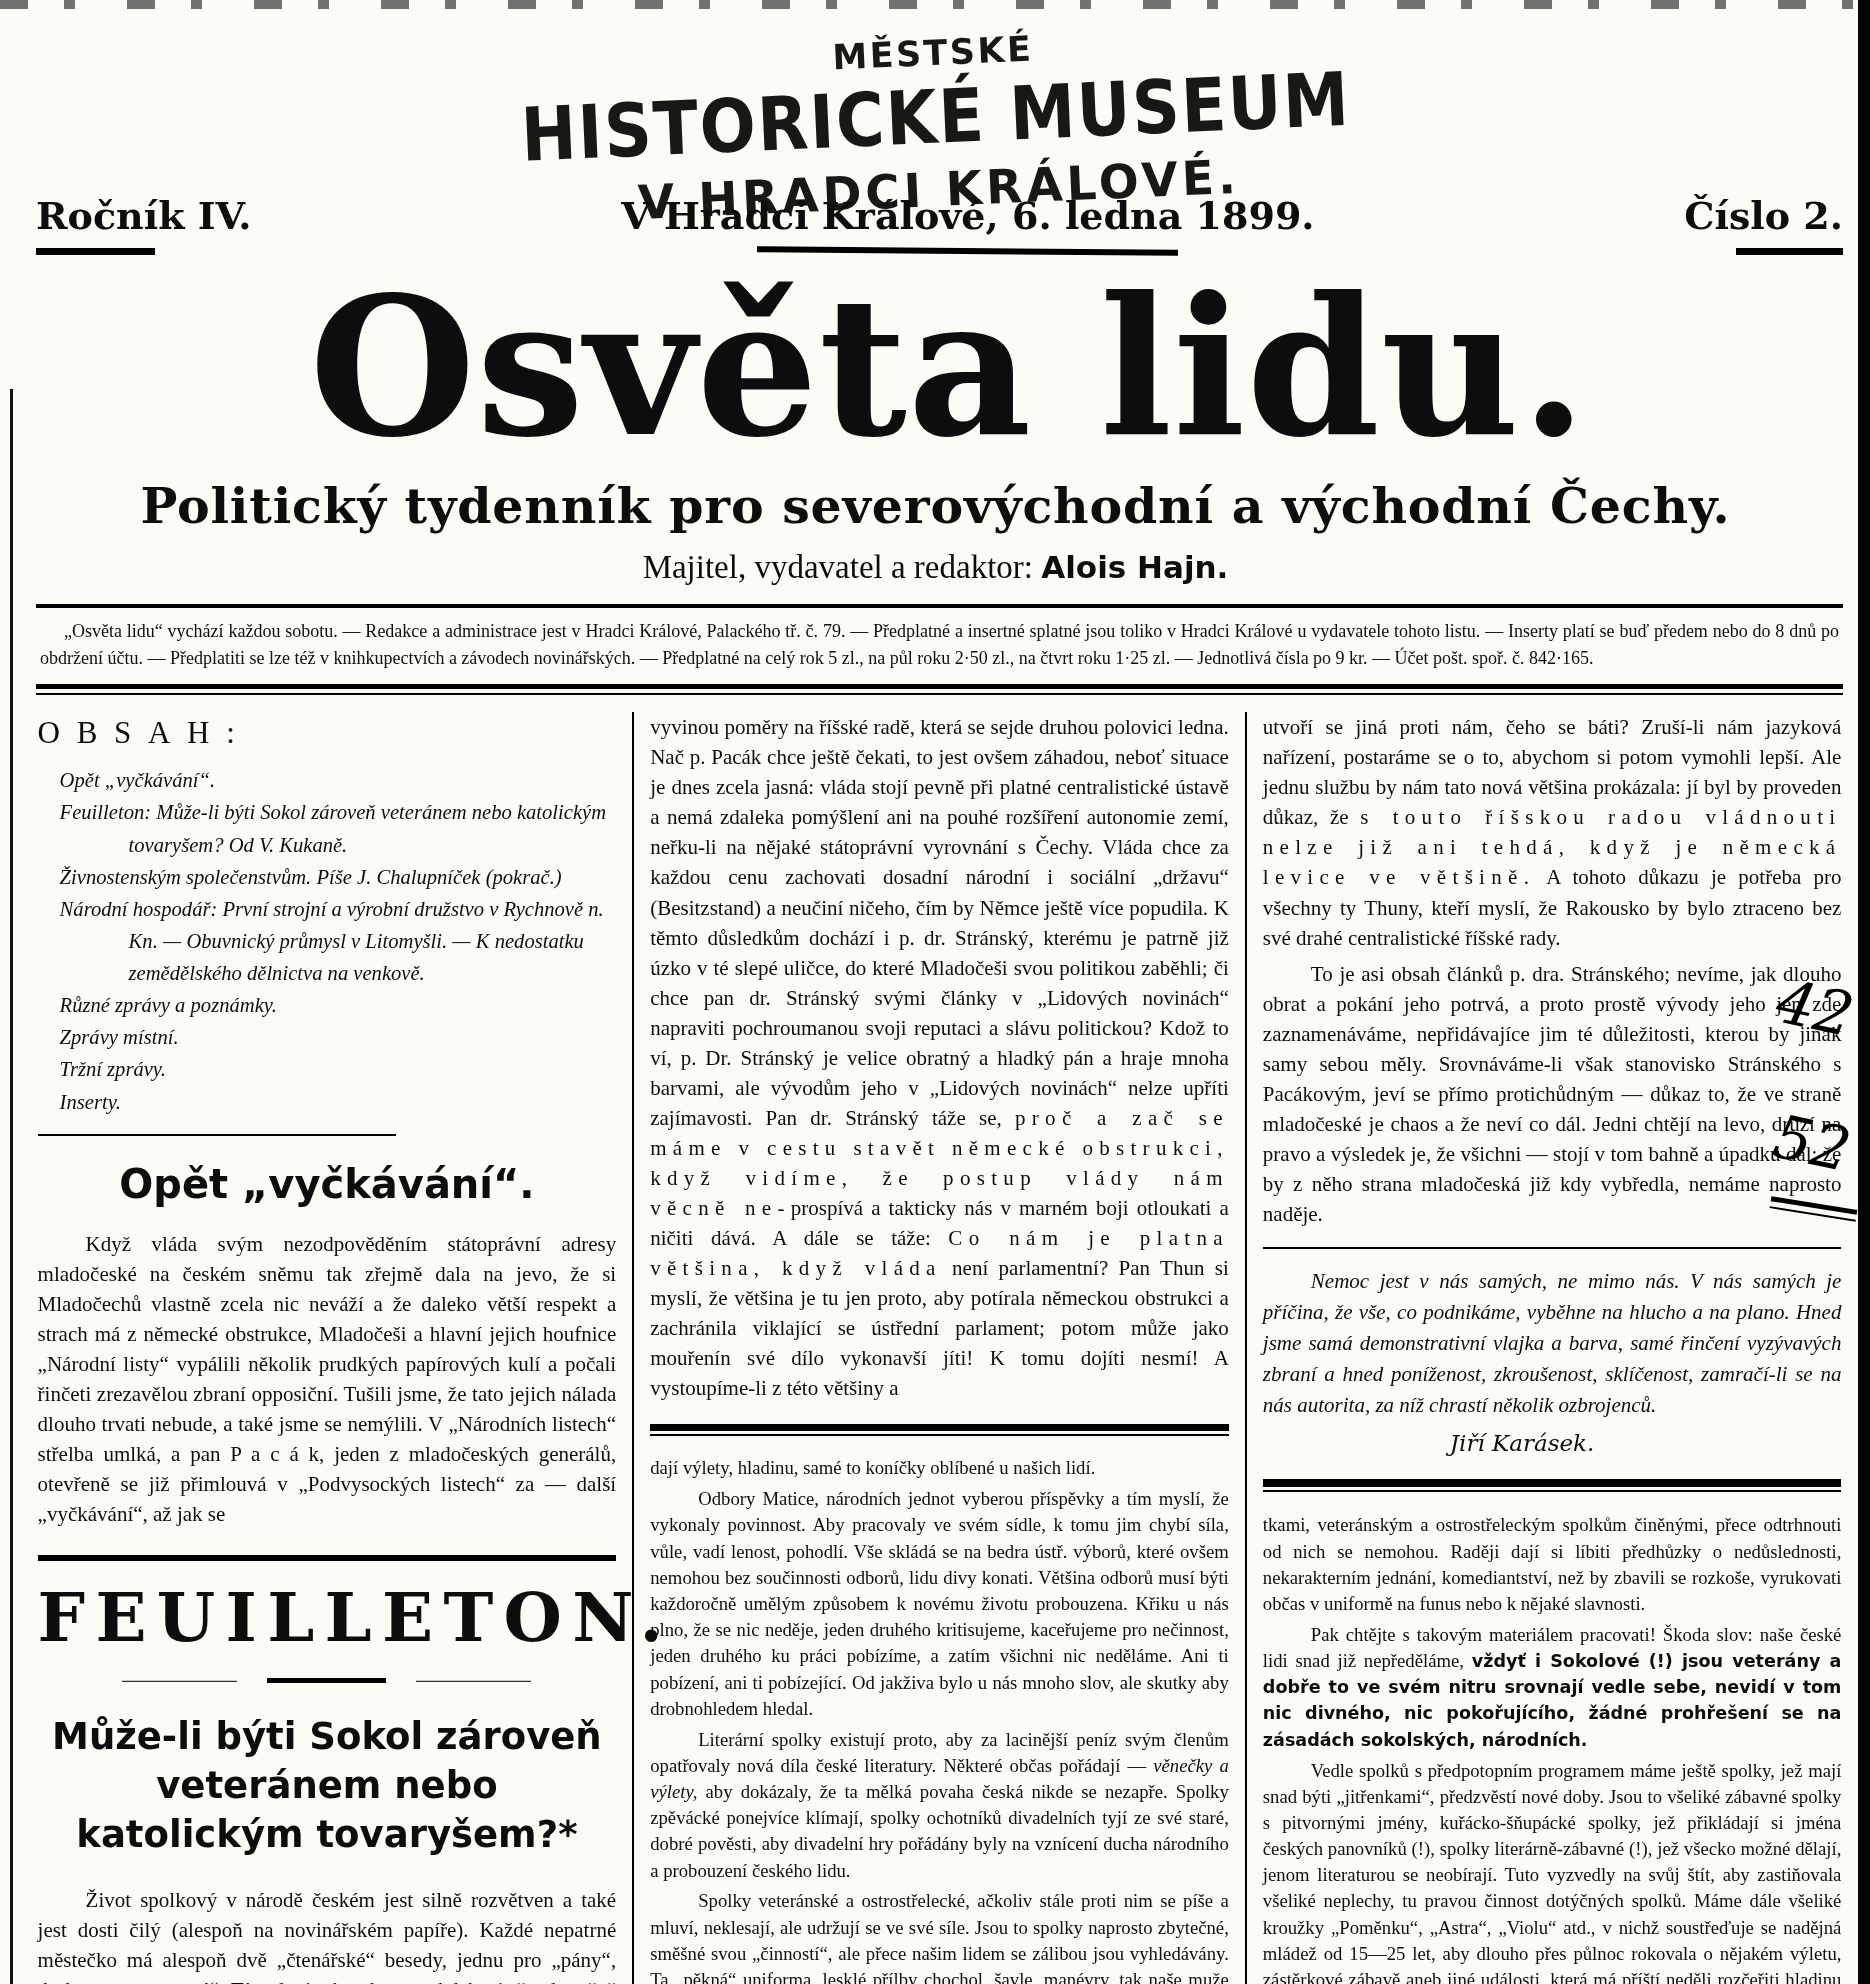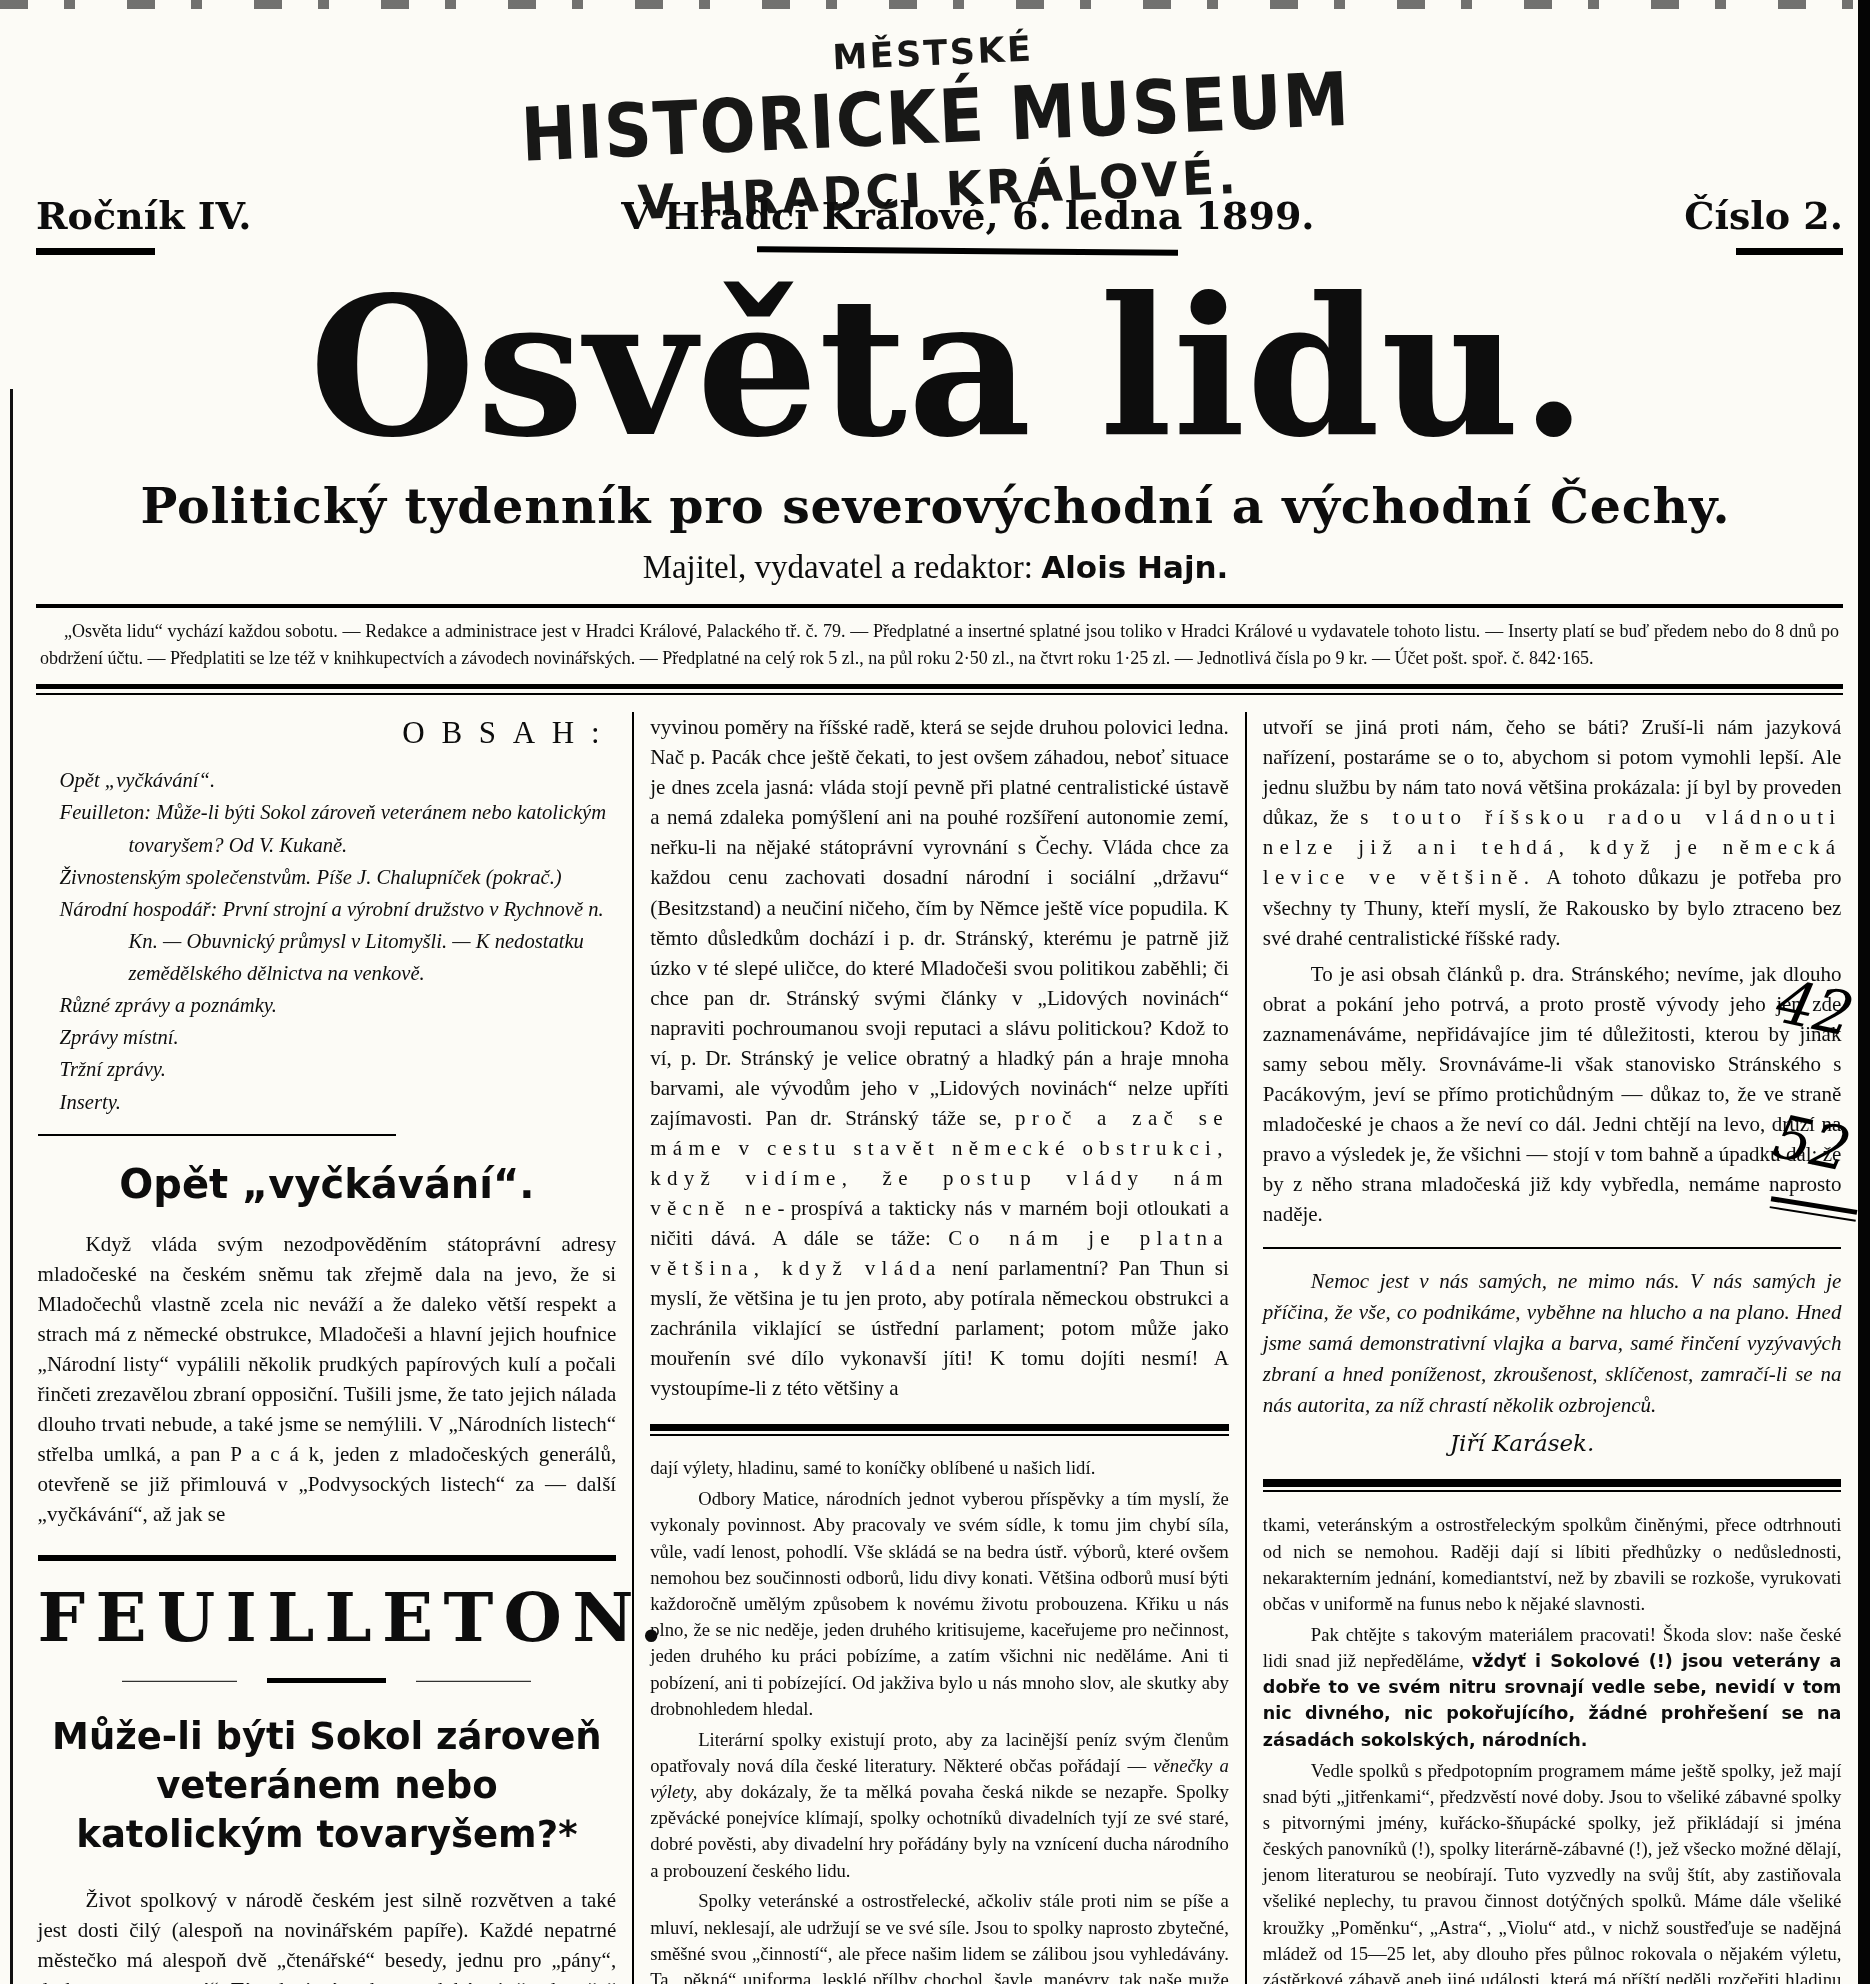--- a/index.html
+++ b/index.html
@@ -35,21 +35,21 @@
   .columns{display:flex;align-items:stretch;margin:17.5px 28px 0 36px;}
   .col{flex:1 1 0;padding:0 16px;min-width:0;}
   .col1{padding-left:1.6px;}
   .col2,.col3{border-left:2px solid #000;}
   .col3{padding-right:1.6px;}
   .body{font-size:21px;line-height:1.43;text-align:justify;margin:0 0 6.4px;}
   .indent{text-indent:48px;}
   .small{font-size:18.7px;line-height:1.4;text-align:justify;margin:0 0 4.8px;}
   .sp{letter-spacing:.3em;}
   .bd{font-family:"DejaVu Sans",sans-serif;font-weight:bold;font-size:.94em;}
-  .obsah-title{text-align:right;font-size:31px;letter-spacing:16.7px;margin:2.4px 0 13.5px;}
+  .obsah-title{text-align:left;font-size:31px;letter-spacing:16.7px;margin:2.4px 0 13.5px;}
   .obsah-item{font-style:italic;font-size:20.6px;line-height:1.56;padding-left:91px;text-indent:-69px;}
   .rule-short{width:62%;border-top:2.4px solid #000;margin:16px 0 0;}
   .art-heading{text-align:center;font-family:"DejaVu Sans",sans-serif;font-weight:800;font-size:40px;margin:25.4px 0 22px;}
   .rule-heavy{border-top:6.4px solid #000;margin:25.4px 0 0;}
   .feuil-head{text-align:center;font-family:"DejaVu Serif",serif;font-weight:bold;font-size:67px;
               letter-spacing:10.3px;margin-top:17.5px;}
   .dash-bar{width:119px;height:5.6px;background:#000;margin:20.6px auto 0;
             box-shadow:-147px 0.8px 0 -2px #000,147px 0.8px 0 -2px #000;}
   .feuil-title{text-align:center;font-family:"DejaVu Sans",sans-serif;font-weight:800;font-size:37px;
                line-height:1.32;margin:30px 0 25.4px;}

